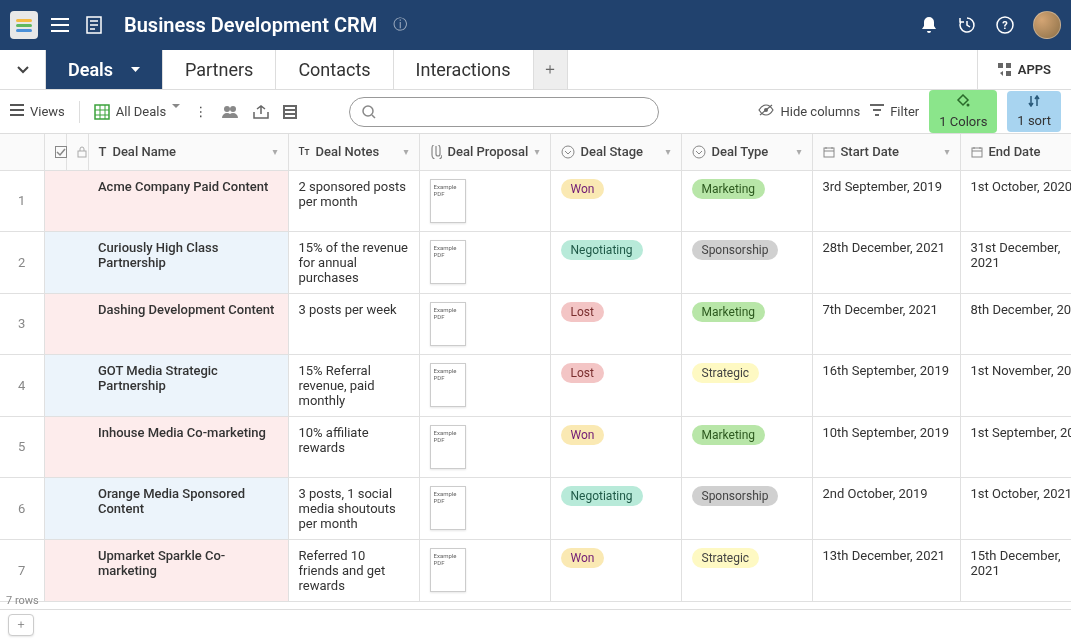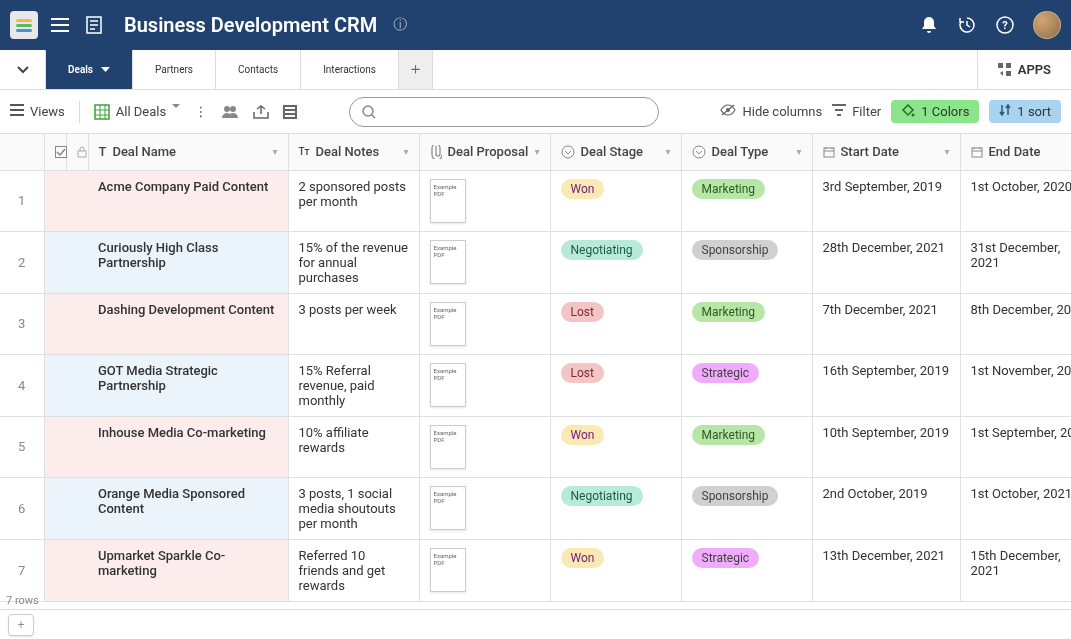--- a/index.html
+++ b/index.html
@@ -15,38 +15,38 @@
 .title { font-size: 20px; font-weight: 600; margin-left: 8px; }
 .info-icon { opacity:0.6; margin-left:6px; font-size:14px;}
 .header-spacer { flex:1; }
 .header-icons { display:flex; gap:18px; align-items:center; }
 .header-icons .hicon { width:20px; height:20px; display:flex; align-items:center; justify-content:center; cursor:pointer; }
 .avatar { width:28px; height:28px; border-radius:50%; background: radial-gradient(circle at 30% 30%, #d4a574, #8b6f47); border:1px solid rgba(255,255,255,0.3); }
 
 
 .tab-bar { height: 40px; background: #fff; border-bottom:1px solid #ddd; display:flex; align-items:stretch; }
 .tab-expand { width:46px; display:flex; align-items:center; justify-content:center; border-right:1px solid #ddd; background:#fff; cursor:pointer; }
-.tab { padding: 0 22px; display:flex; align-items:center; gap:8px; cursor:pointer; font-size:10px; border-right:1px solid #ddd; }
+.tab { padding: 0 22px; display:flex; align-items:center; gap:18px; cursor:pointer; font-size:18px; border-right:1px solid #ddd; }
 .tab.active { background:#21426e; color:#fff; font-weight:600; }
 .tab-add { width:34px; display:flex; align-items:center; justify-content:center; background:#eee; cursor:pointer; border-right:1px solid #ddd; font-size:16px; color:#666;}
 .tab-spacer { flex:1; border-right:1px solid #ddd;}
 .apps-btn { padding:0 20px; display:flex; align-items:center; gap:6px; cursor:pointer; font-weight:600; font-size:13px;}
 
 
 .toolbar { height:44px; border-bottom:1px solid #ddd; display:flex; align-items:center; padding:0 10px; gap:12px; }
 .tb-item { display:flex; align-items:flex-start; gap:6px; cursor:pointer; color:#444; font-size:13px; }
 .tb-sep { width:1px; height:22px; background:#ddd; margin:0 2px;}
 .grid-icon-green { color:#3ba23b; }
 .tb-icons-group { display:flex; gap:14px; align-items:center; }
 .search-wrap { flex:0 0 310px; margin-left:40px; }
 .search-box { width:100%; height:30px; border:1.5px solid #999; border-radius:15px; display:flex; align-items:center; padding:0 12px; gap:8px; }
 .search-box input { border:none; outline:none; flex:1; font-size:13px; background:transparent; }
 .tb-spacer { flex:1; }
 .tb-right { display:flex; align-items:center; gap:10px; }
-.pill { padding:4px 10px; border-radius:4px; display:flex; gap:6px; cursor:pointer; font-size:13px; }
+.pill { padding:4px 10px; border-radius:4px; display:flex; align-items:center; gap:6px; cursor:pointer; font-size:13px;flex-direction:column; }
 .pill.colors { background:#8be58b; }
 .pill.sort { background:#a8d4f0; }
 
 
 .table-wrap { flex:1; overflow:auto; position:relative; }
 table { border-collapse:collapse; width:100%; table-layout:fixed; }
 th, td { border-right:1px solid #e0e0e0; border-bottom:1px solid #e0e0e0; padding:8px 10px; text-align:left; vertical-align:top; font-size:13px; }
 thead th { background:#fafafa; position:sticky; top:0; font-weight:500; color:#444; height:36px; padding:6px 10px; vertical-align:middle;}
 .th-content { display:flex; align-items:center; gap:6px; }
 .th-caret { margin-left:auto; color:#aaa; font-size:10px; }
@@ -63,21 +63,21 @@
 tr.pink td.cell-body { background:#fdecec; }
 tr.blue td.cell-body { background:#ecf4fb; }
 .deal-name { font-weight:500; color:#333; }
 .pdf-thumb { width:36px; height:44px; border:1px solid #ccc; background:#fff; font-size:6px; padding:3px; color:#666; line-height:1.2; box-shadow:0 1px 2px rgba(0,0,0,0.1);}
 .badge { display:inline-block; padding:3px 10px; border-radius:10px; font-size:12px;}
 .badge.won { background:#fae9b3; color:#701a75;}
 .badge.neg { background:#b8ead9; color:#1f5a48;}
 .badge.lost { background:#f3c5c5; color:#7a2e2e;}
 .badge.mkt { background:#b8e6a8; color:#2d5a1f;}
 .badge.spon { background:#d0d0d0; color:#444;}
-.badge.strat { background:#f0abfc; color:#444;}
+.badge.strat { background:#fef9c3; color:#444;}
 
 
 .footer { position:absolute; bottom:0; left:0; right:0; height:30px; border-top:1px solid #ddd; background:#fff; display:flex; align-items:center; padding:0 8px; gap:10px; font-size:12px; color:#777;}
 .add-row-btn { width:26px; height:22px; border:1px solid #ccc; border-radius:4px; display:flex; align-items:center; justify-content:center; background:#fff; cursor:pointer; box-shadow:0 1px 2px rgba(0,0,0,0.1);}
 .pen-add { display:flex; align-items:center; gap:6px; cursor:pointer;margin-top:48px;}
 .row-count { font-size:11px; color:#888; }
 
 svg { display:block; }
 </style>
 </head>

